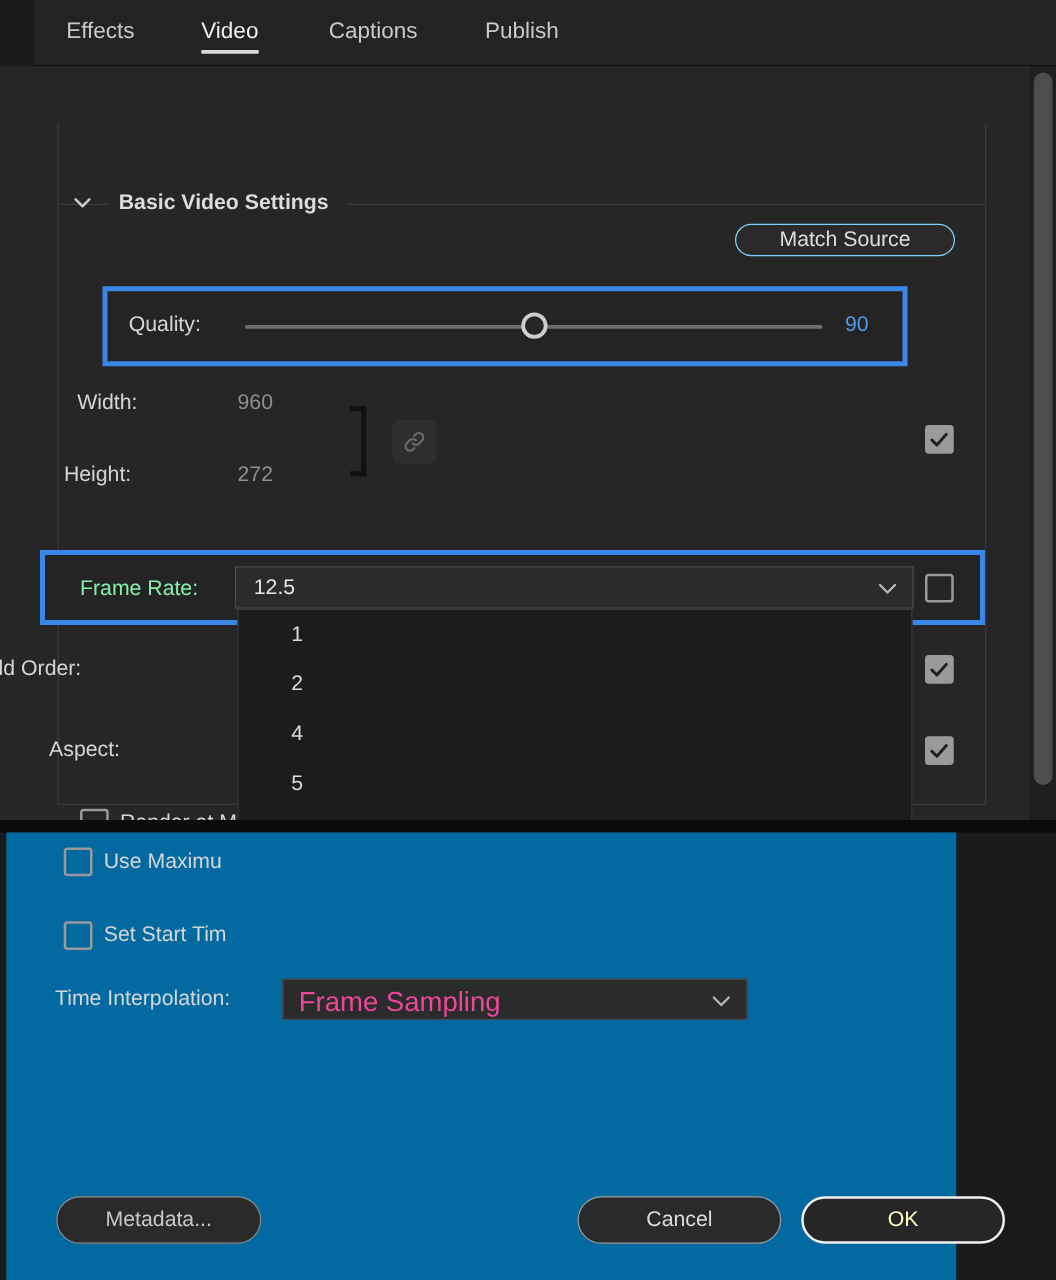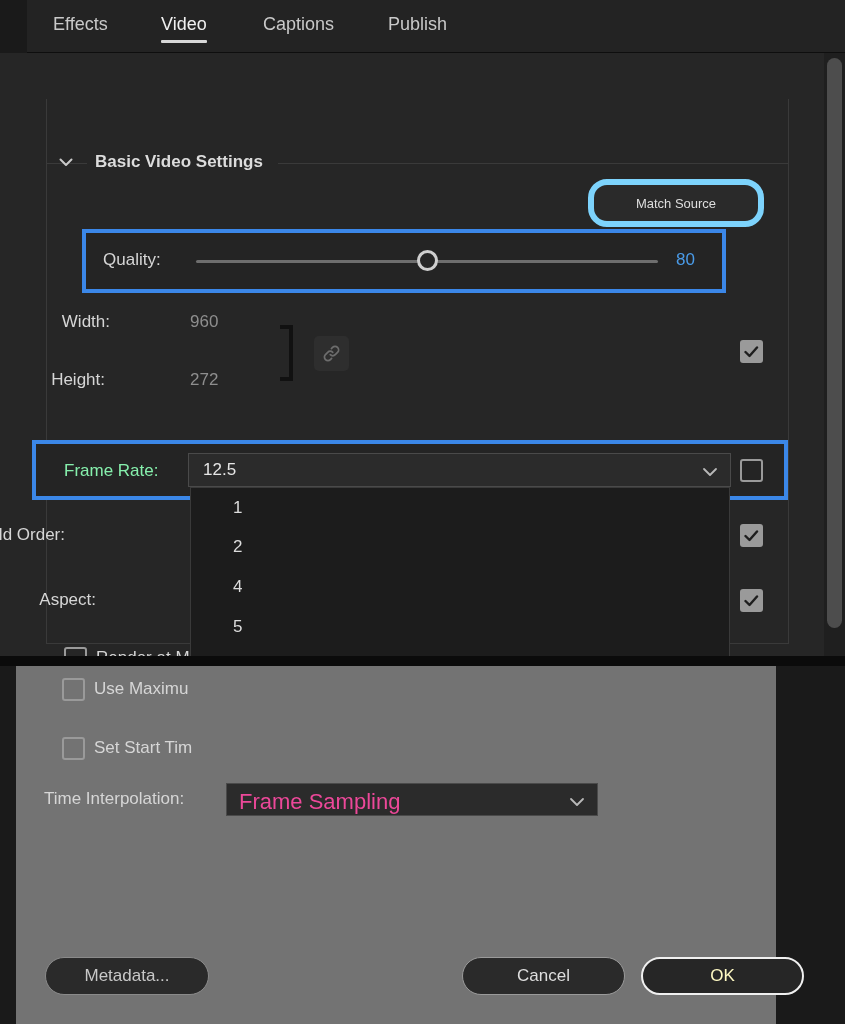--- a/index.html
+++ b/index.html
@@ -97,26 +97,26 @@
     left: 57px; top: 100px;
     width: 18px; height: 18px;
     z-index: 4;
     cursor: default;
   }
 
   
   #match-source {
     position: absolute;
     left: 588px; top: 126px;
-    width: 176px; height: 48px;
-    border: 6px solid #7dd3fc;
+    width: 176px; height: 26px;
+    border: 1px solid #7dd3fc;
     border-radius: 19px;
     background: #2a2a2a;
     color: #dedede;
-    font-size: 13px;
+    font-size: 17px;
     display: flex;
     align-items: center;
     justify-content: center;
     cursor: default;
     box-sizing: border-box;
   }
 
   
   #quality-hl {
     position: absolute;
@@ -302,23 +302,23 @@
 
   
   #divider {
     position: absolute;
     left: 0; top: 656px;
     width: 845px; height: 10px;
     background: #0b0b0b;
   }
   #bottom {
     position: absolute;
-    left: 16px; top: 666px;
+    left: 5px; top: 666px;
     width: 760px; height: 358px;
-    background: #737373;
+    background: #0369a1;
   }
   #time-interp-label {
     position: absolute;
     left: 44px; top: 789px;
     font-size: 17px; color: #d6d6d6;
   }
   #time-interp-field {
     position: absolute;
     left: 226px; top: 783px;
     width: 372px; height: 33px;
@@ -395,21 +395,21 @@
       </svg>
     </div>
     <div id="group-title">Basic Video Settings</div>
 
     <div id="match-source">Match Source</div>
 
     <div id="quality-hl"></div>
     <div id="quality-label">Quality:</div>
     <div id="quality-track"></div>
     <div id="quality-thumb"></div>
-    <div id="quality-value">80</div>
+    <div id="quality-value">90</div>
 
     <div class="dim-label" style="left:-50px; top:259px;">Width:</div>
     <div class="dim-value" style="left:190px; top:259px;">960</div>
     <div class="dim-label" style="left:-55px; top:317px;">Height:</div>
     <div class="dim-value" style="left:190px; top:317px;">272</div>
     <div id="wh-bracket"></div>
     <div id="link-btn">
       <svg width="21" height="21" viewBox="0 0 24 24">
         <path d="M10.6 13.4a4 4 0 0 0 5.7 0l2.6-2.6a4 4 0 0 0-5.7-5.7l-1.3 1.3" fill="none" stroke="#6d6d6d" stroke-width="2" stroke-linecap="round"></path>
         <path d="M13.4 10.6a4 4 0 0 0-5.7 0l-2.6 2.6a4 4 0 1 0 5.7 5.7l1.3-1.3" fill="none" stroke="#6d6d6d" stroke-width="2" stroke-linecap="round"></path>

